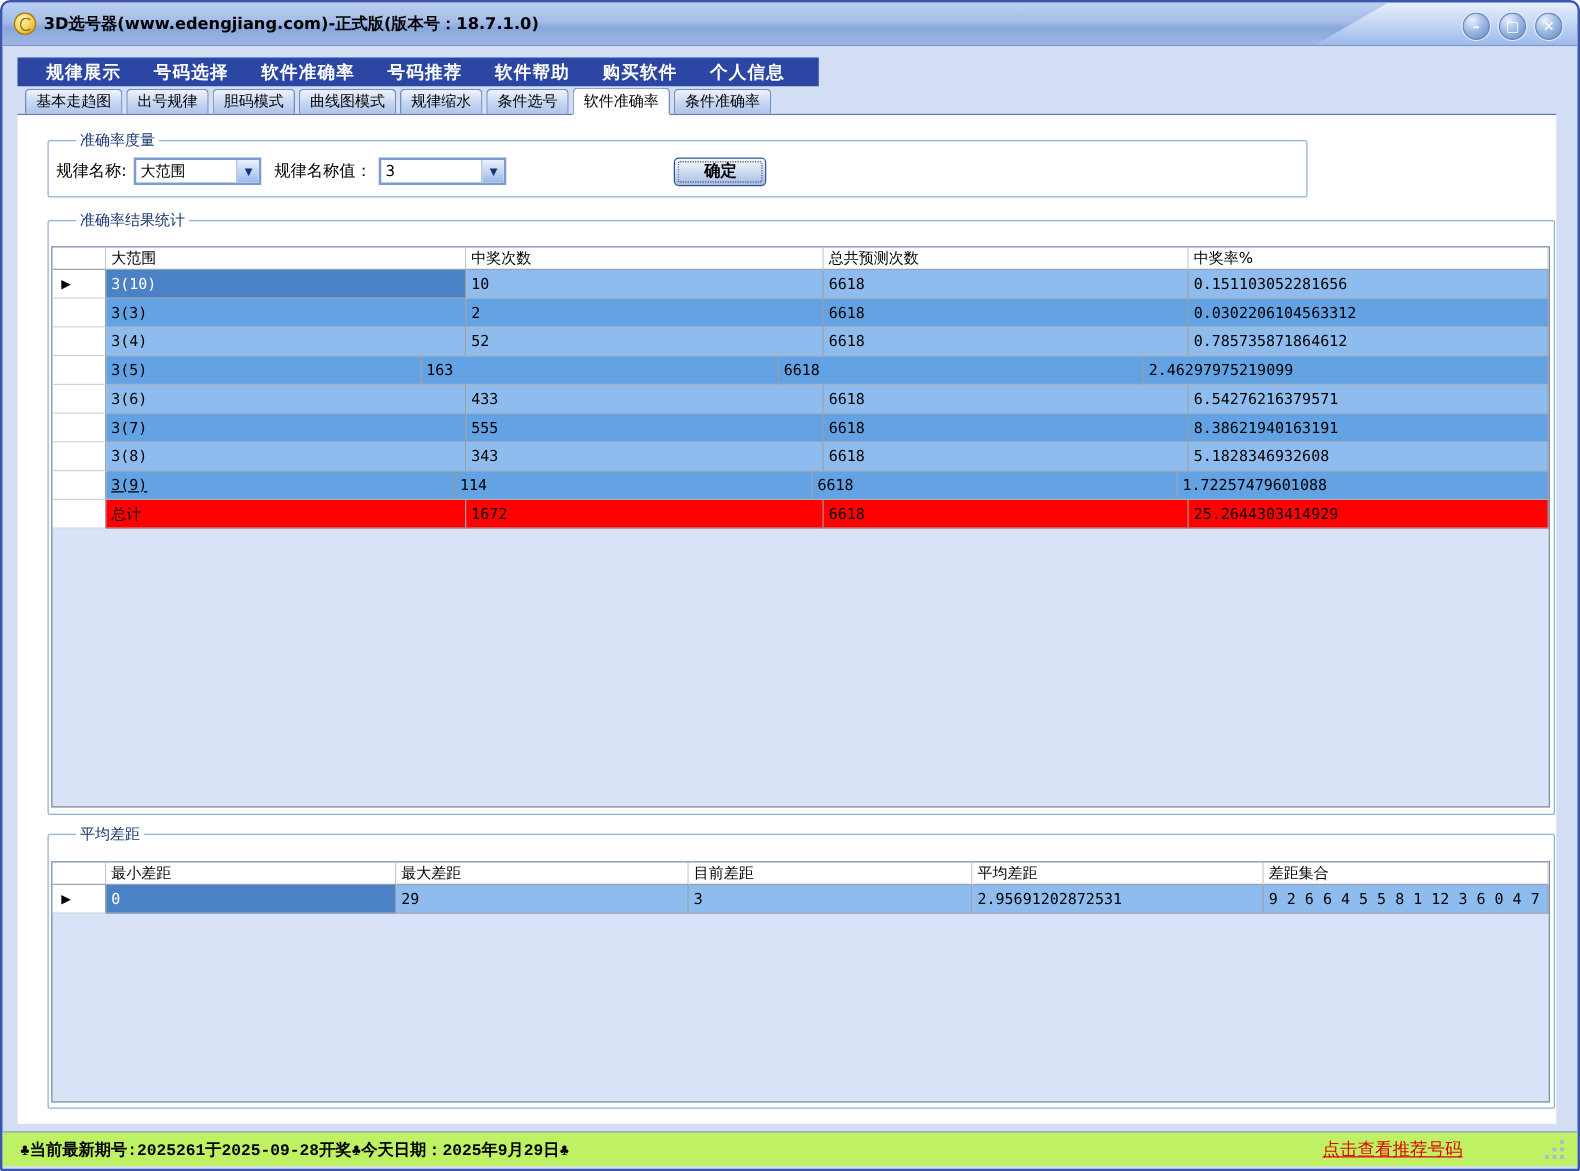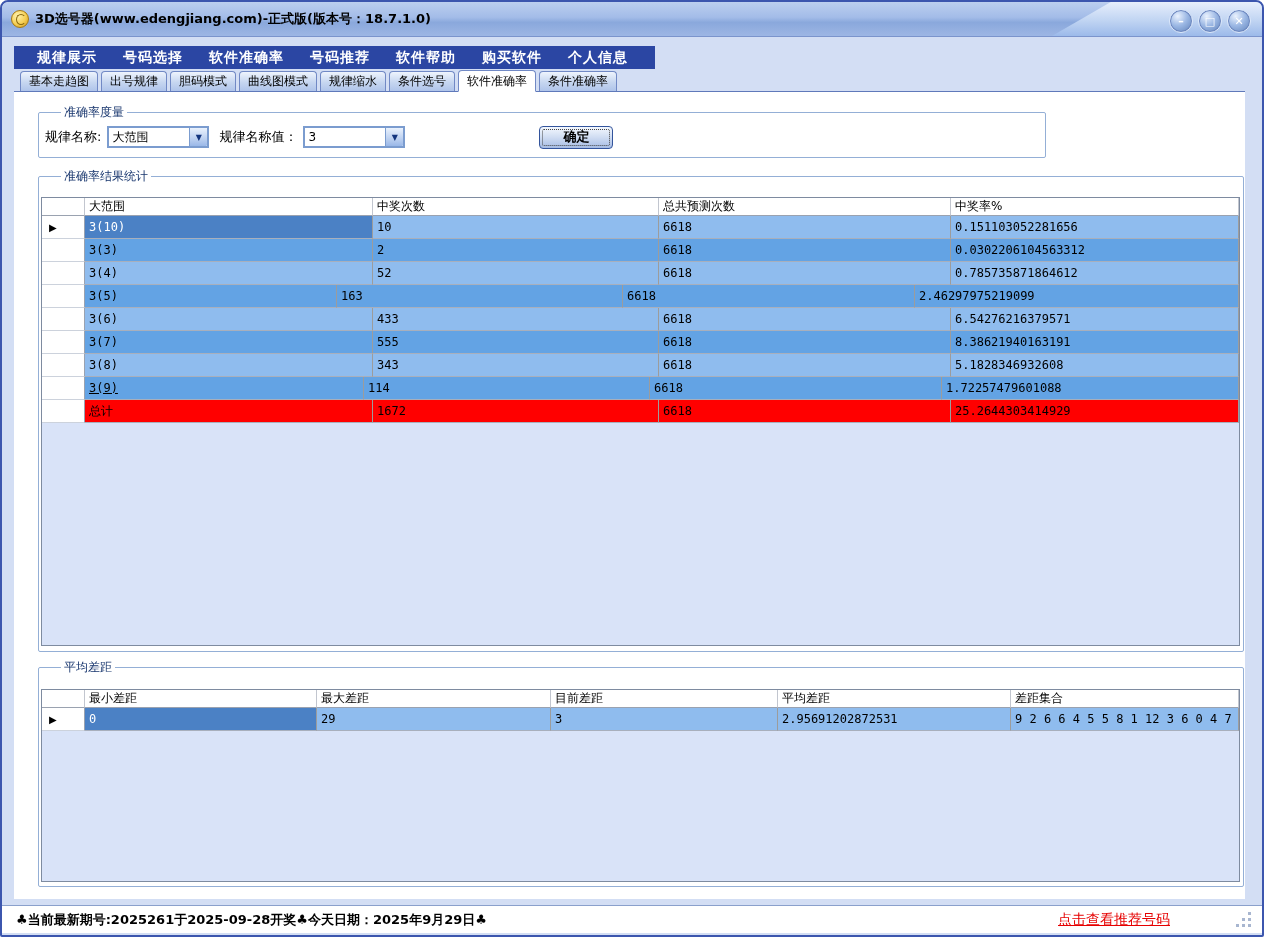--- a/index.html
+++ b/index.html
@@ -49,21 +49,21 @@
   .h-cell{background:#fff;border-right:1px solid #c2c6cf;border-bottom:1px solid #9aa2b0;font-size:12px;color:#000;display:flex;align-items:center;padding-left:4px;box-sizing:border-box;white-space:nowrap;overflow:hidden;}
   .grid-row{display:flex;height:23px;}
   .cell{font-size:12px;font-family:"DejaVu Sans Mono","Liberation Mono",monospace;color:#000;display:flex;align-items:center;padding-left:4px;box-sizing:border-box;border-right:1px solid #9c9c9c;border-bottom:1px solid #a8afbc;white-space:nowrap;overflow:hidden;}
   .sel-cell{background:#fff !important;font-family:"DejaVu Sans",sans-serif;font-size:10px;border-right:1px solid #9aa2b0;border-bottom:1px solid #ccd2dc;padding-left:7px;}
   .row-light .cell{background:var(--row-light,#8fbcee);}
   .row-dark .cell{background:var(--row-dark,#63a3e4);}
   .row-total .cell{background:var(--total-red,#ff0000);}
   .cell.selected{background:var(--row-selected,#4b81c5) !important;color:#fff;}
 
   
-  .statusbar{margin-top:6px;height:28px;box-sizing:border-box;background:#ffffff;border-top:1px solid #8aa0cc;display:flex;align-items:center;padding:0 14px;position:relative;}
+  .statusbar{margin-top:6px;height:28px;box-sizing:border-box;background:#bef264;border-top:1px solid #8aa0cc;display:flex;align-items:center;padding:0 14px;position:relative;font-family:Liberation Mono, monospace;}
   .status-text{font-size:13px;font-weight:bold;color:#000;white-space:nowrap;}
   .status-link{margin-left:auto;margin-right:78px;font-size:14px;color:var(--link-red,#e60000);text-decoration:underline;cursor:pointer;white-space:nowrap;}
   .grip{position:absolute;right:10px;bottom:5px;width:16px;height:16px;}
   .grip::after{content:"";position:absolute;right:1px;bottom:1px;width:3px;height:3px;background:#a8b6d0;
     box-shadow:-6px 0 0 #a8b6d0,-12px 0 0 #a8b6d0,0 -6px 0 #a8b6d0,-6px -6px 0 #a8b6d0,0 -12px 0 #a8b6d0;}
 </style>
 </head>
 <body>
 
 <div class="window">

